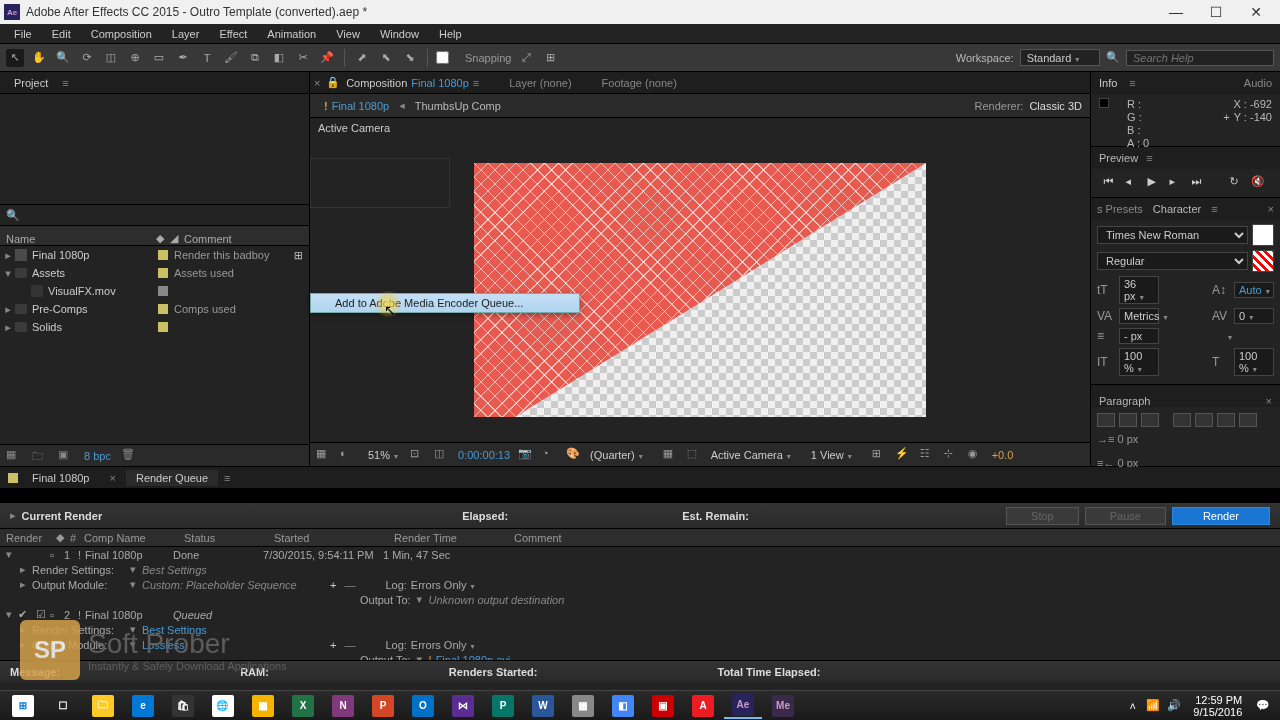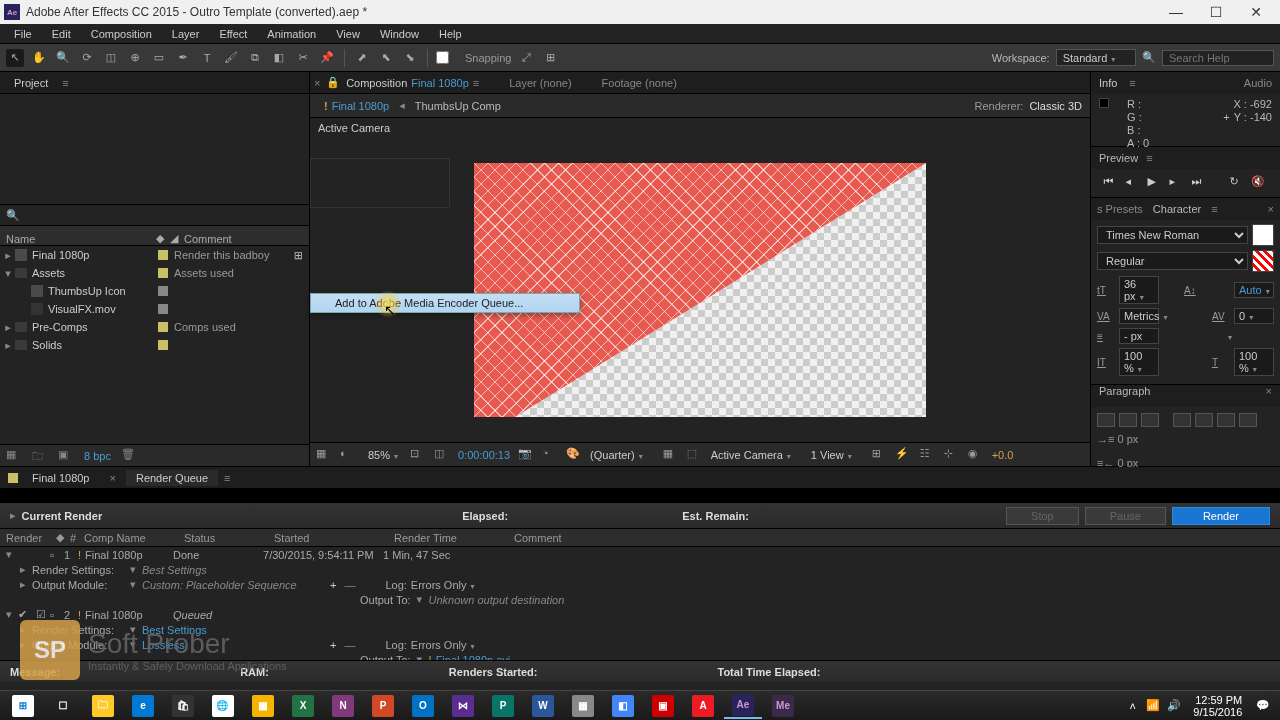--- a/index.html
+++ b/index.html
@@ -18,21 +18,21 @@
 
 
 .toolbar { height: 28px; background: #383838; display: flex; align-items: center; padding: 0 6px; gap: 6px; border-bottom: 1px solid #000; }
 .toolbar .tool { width: 18px; height: 18px; display: flex; align-items: center; justify-content: center; color: #aaa; }
 .toolbar .tool.active { background: #1a1a1a; border-radius: 2px; }
 .toolbar .sep { width: 1px; height: 18px; background: #555; margin: 0 2px; }
 .toolbar .label { color: #999; margin-left: 10px; }
 .toolbar .spacer { flex: 1; }
 .toolbar .workspace { display: flex; align-items: center; gap: 6px; }
 .toolbar .select { background: #222; border: 1px solid #555; padding: 2px 20px 1px 6px; color: #ccc; position: relative; }
-.toolbar .search { background: #222; border: 1px solid #555; padding: 1px 6px; width: 112px; color: #888; }
+.toolbar .search { background: #222; border: 1px solid #555; padding: 1px 6px; width: 148px; color: #888; font-style: italic; }
 
 
 .main { display: flex; height: 394px; }
 
 
 .project-panel { width: 310px; background: #232323; border-right: 1px solid #000; display: flex; flex-direction: column; }
 .panel-tabs { height: 22px; background: #1e1e1e; display: flex; align-items: center; padding: 0 8px; border-bottom: 1px solid #000; }
 .panel-tabs .tab { padding: 2px 6px; color: #ccc; }
 .panel-tabs .hamburger { margin-left: 8px; color: #888; }
 .project-content { flex: 1; background: #232323; display: flex; flex-direction: column; }
@@ -101,22 +101,22 @@
 .preview-panel .tabs { height: 22px; background: #1e1e1e; display: flex; align-items: center; padding: 0 8px; }
 .preview-panel .body { height: 28px; display: flex; align-items: center; justify-content: center; gap: 6px; }
 .preview-panel .pb { width: 16px; height: 16px; color: #ccc; font-size: 11px; }
 .char-panel { border-bottom: 1px solid #000; }
 .char-panel .tabs { height: 22px; background: #1e1e1e; display: flex; align-items: center; padding: 0 6px; gap: 10px; }
 .char-panel .body { padding: 4px 6px; }
 .char-panel .row { display: flex; align-items: center; gap: 4px; margin-bottom: 4px; }
 .char-panel select, .char-panel .field { background: #1a1a1a; border: 1px solid #444; color: #ccc; padding: 1px 4px; font-size: 11px; }
 .char-panel .field { width: 40px; }
 .char-panel .swatch { width: 22px; height: 22px; background: #fff; border: 1px solid #444; }
-.char-panel .metric-label { color: #999; width: 18px; font-size: 10px; text-decoration: underline; }
-.para-panel .tabs { height: 22px; background: #1e1e1e; display: flex; align-items: flex-start; padding: 0 8px; gap: 24px; }
+.char-panel .metric-label { color: #999; width: 18px; font-size: 12px; }
+.para-panel .tabs { height: 22px; background: #1e1e1e; display: flex; align-items: flex-end; padding: 0 8px; gap: 24px; }
 .para-panel .body { padding: 6px; }
 .para-panel .align-row { display: flex; gap: 4px; margin-bottom: 6px; }
 .para-panel .align-btn { width: 18px; height: 14px; background: #333; border: 1px solid #555; }
 .para-panel .indent-row { display: flex; gap: 12px; font-size: 10px; color: #999; flex-direction: column; }
 
 
 .timeline { height: 216px; background: #232323; border-top: 1px solid #000; display: flex; flex-direction: column; }
 .timeline-tabs { height: 22px; background: #1e1e1e; display: flex; align-items: center; padding: 0 4px; border-bottom: 1px solid #000; }
 .timeline-tabs .ttab { padding: 2px 10px; color: #ccc; }
 .timeline-tabs .ttab.active { background: #2a2a2a; }
@@ -247,28 +247,20 @@
             <span class="row-icon">
               <span class="folder"></span>
             </span>
           <span class="name">Assets</span>
             <span class="label-chip"></span>
           <span class="comment">Assets used</span>
         </div>
         <div class="project-row" style="padding-left:18px;">
           <span class="expand"></span>
             <span class="row-icon">
-              <span class="comp"></span>
-            </span>
-          <span class="name" style="width:104px;">ThumbsUp Icon</span>
-            <span class="label-chip grey"></span>
-        </div>
-        <div class="project-row" style="padding-left:18px;">
-          <span class="expand"></span>
-            <span class="row-icon">
               <span class="mov"></span>
             </span>
           <span class="name" style="width:104px;">VisualFX.mov</span>
             <span class="label-chip grey"></span>
         </div>
         <div class="project-row">
           <span class="expand">▸</span>
             <span class="row-icon">
               <span class="folder"></span>
             </span>
@@ -324,21 +316,21 @@
       <div class="comp-canvas">
         <div class="comp-render-area">
         </div>
         <div class="comp-frame">
           <div class="red-shape"></div>
         </div>
       </div>
       <div class="comp-footer">
         <div class="btn">▦</div>
         <div class="btn">◐</div>
-        <div class="zoom dd">85%</div>
+        <div class="zoom dd">51%</div>
         <div class="btn">⊡</div>
         <div class="btn">◫</div>
         <div class="time">0:00:00:13</div>
         <div class="btn">📷</div>
         <div class="btn">◔</div>
         <div class="btn">🎨</div>
         <div class="dropdown dd">(Quarter)</div>
         <div class="btn">▦</div>
         <div class="btn">⬚</div>
         <div class="dropdown dd">Active Camera</div>
@@ -408,21 +400,21 @@
           </div>
         <div class="row">
             <select style="flex:1;"><option>Regular</option></select>
             <div class="swatch" style="background:repeating-linear-gradient(45deg,#fff 0 3px,#f00 3px 6px);"></div>
           </div>
         <div class="row">
           <span class="metric-label">tT</span>
             <div class="field dd">36 px</div>
           <span style="flex:1"></span>
           <span class="metric-label">A↕</span>
-            <div class="field dd" style="color:#4a9cd4;margin-left:28px;">Auto</div>
+            <div class="field dd" style="color:#4a9cd4;">Auto</div>
         </div>
         <div class="row">
           <span class="metric-label">VA</span>
             <div class="field dd">Metrics</div>
           <span style="flex:1"></span>
           <span class="metric-label">AV</span>
             <div class="field dd">0</div>
         </div>
         <div class="row">
           <span class="metric-label">≡</span>

